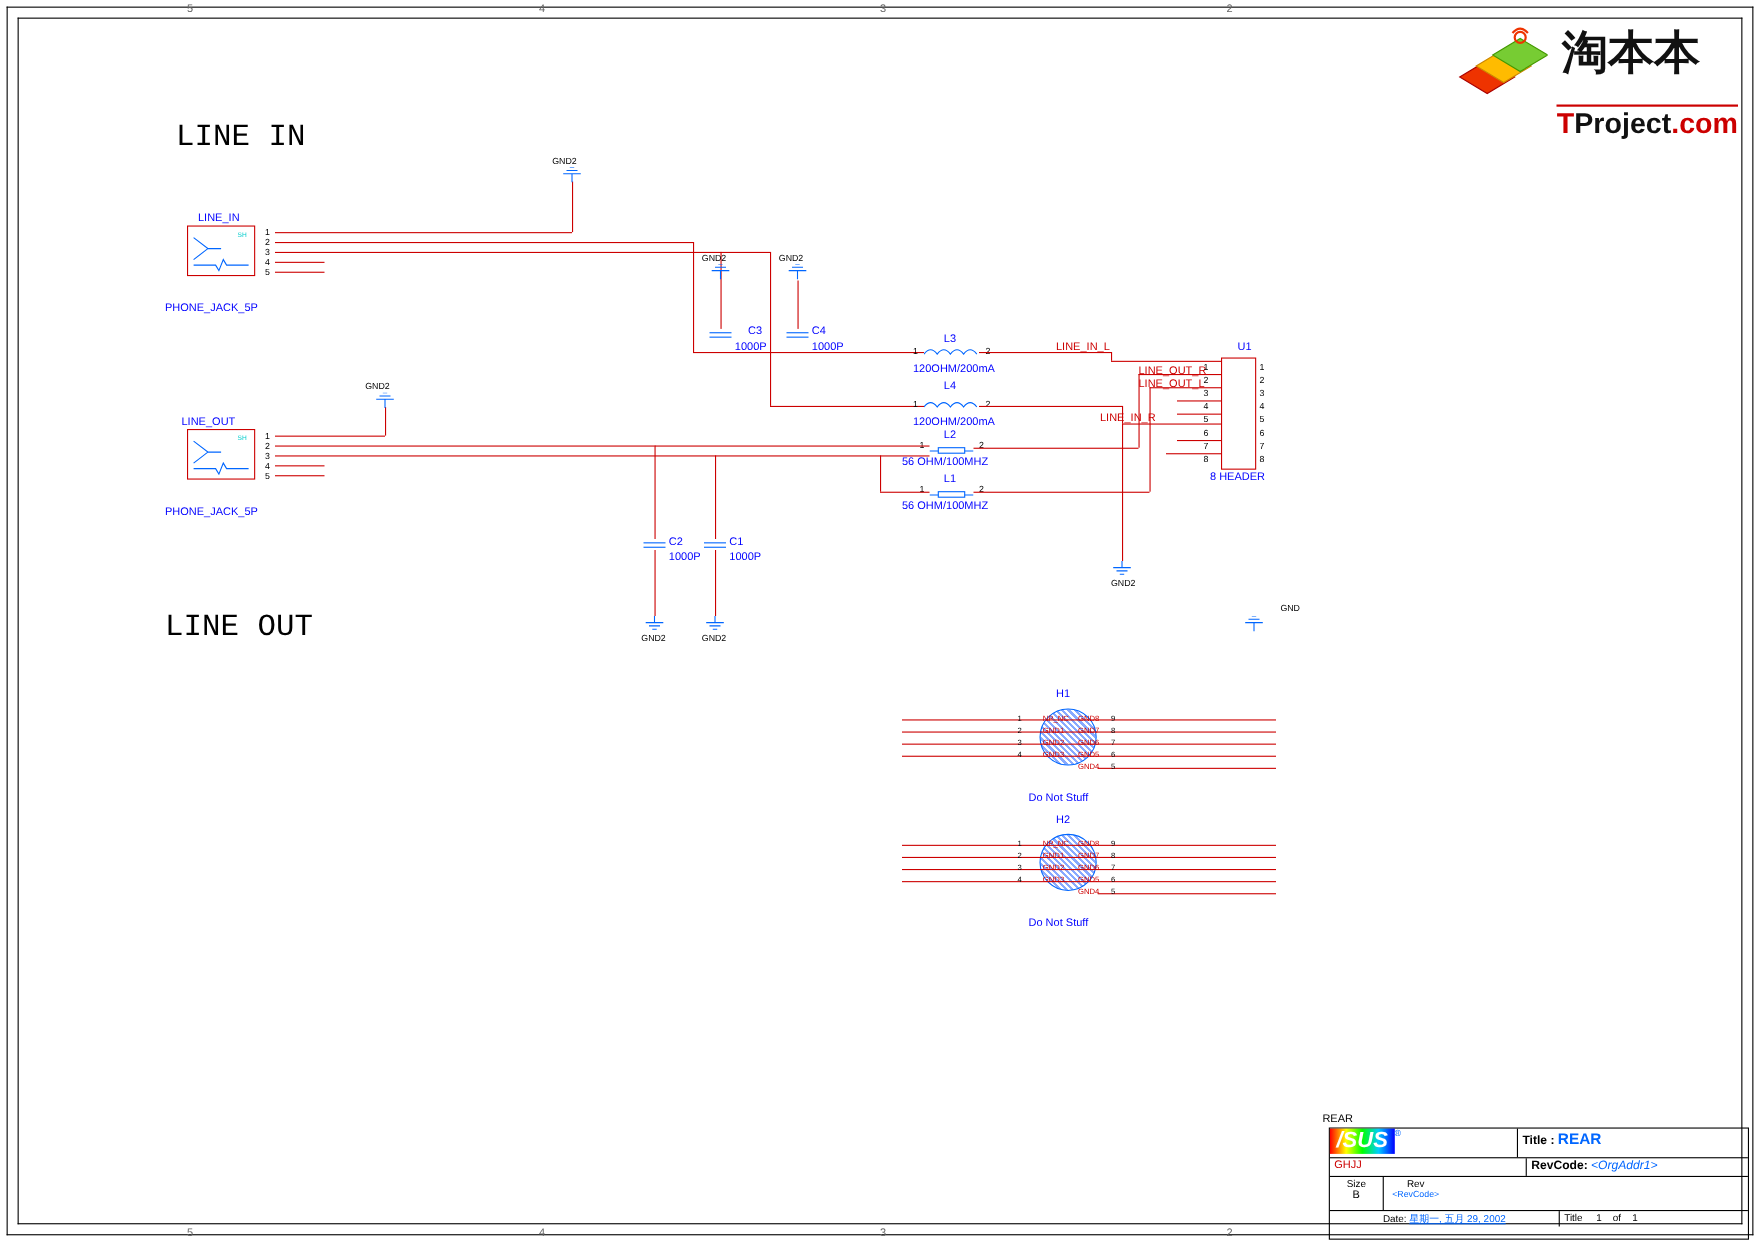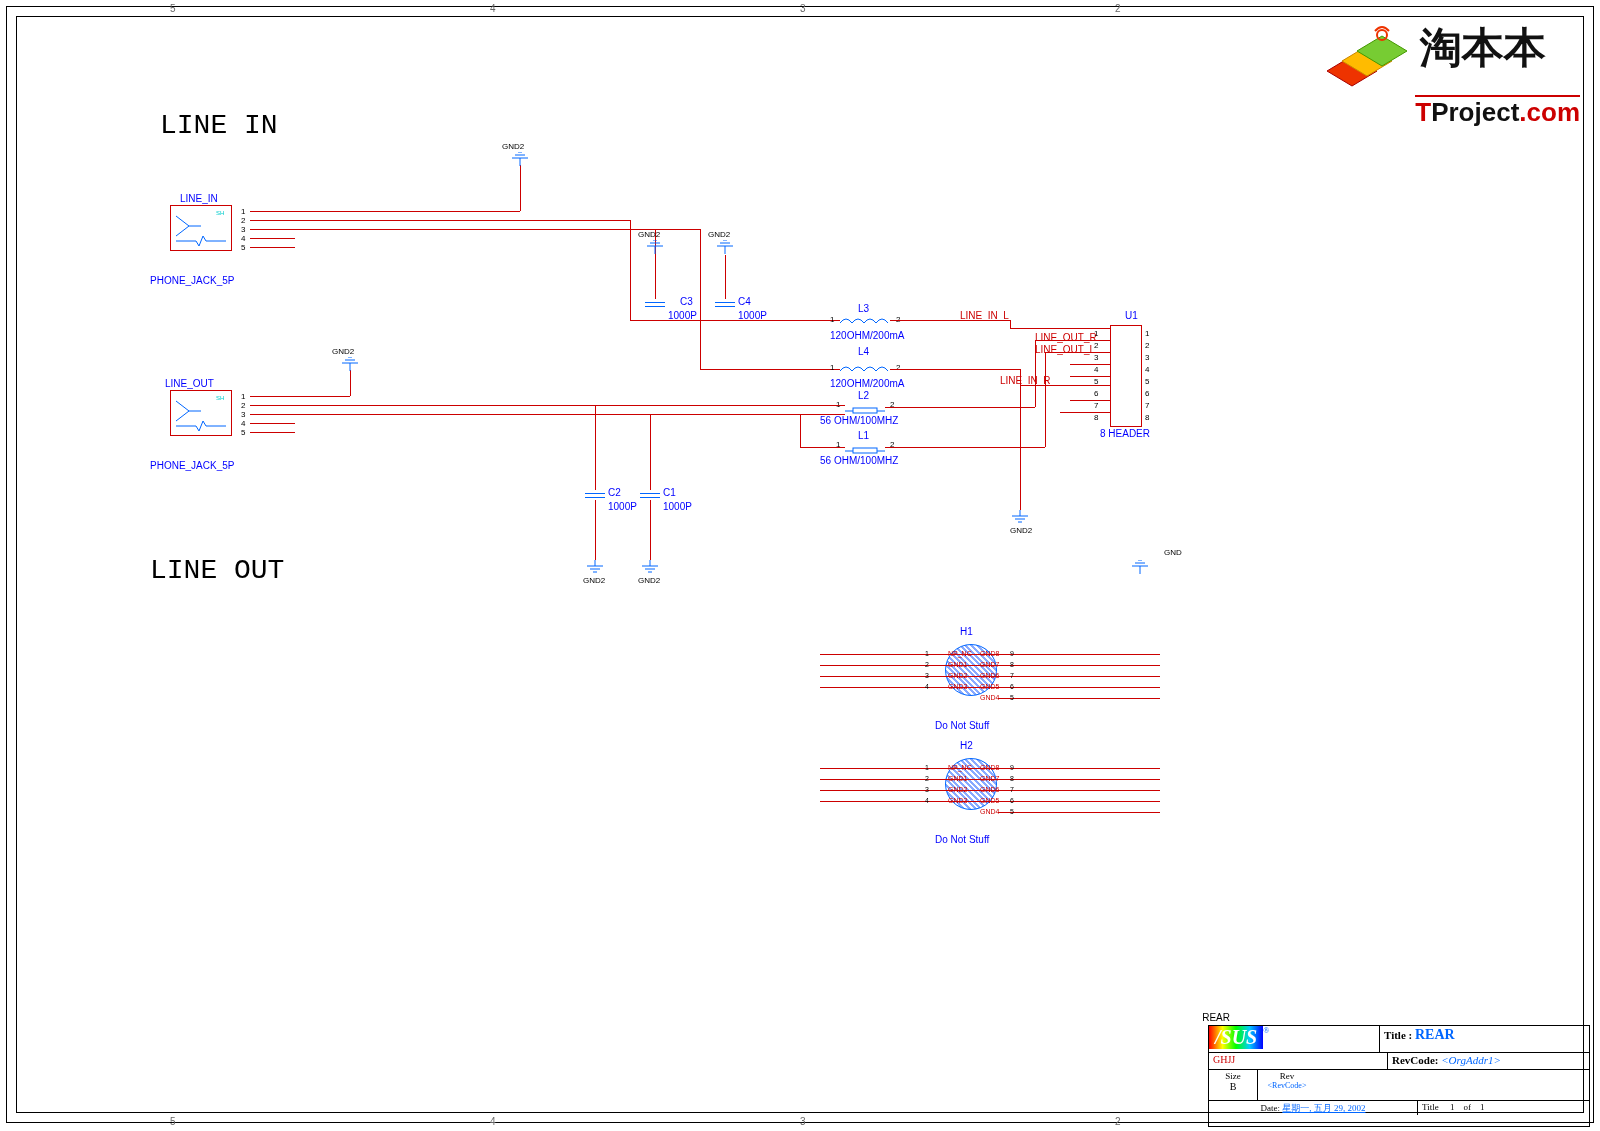--- a/index.html
+++ b/index.html
@@ -90,21 +90,21 @@
   }
   .title-block {
     position: absolute;
     right: 10px;
     bottom: 4px;
     width: 380px;
     height: 100px;
     border: 1px solid #000;
     font-size: 11px;
   }
-  .title-block div { position: relative; font-family: Liberation Serif, serif; }
+  .title-block div { position: relative; }
   .tb-row { border-bottom: 1px solid #000; display: flex; }
   .tb-cell { border-right: 1px solid #000; padding: 1px 4px; }
   .logo-asus {
     background: linear-gradient(90deg, #f00, #ff0, #0f0, #0cf, #00f);
     color: #fff;
     font-weight: bold;
     font-style: italic;
     font-size: 20px;
     padding: 0 6px;
     display: inline-block;

